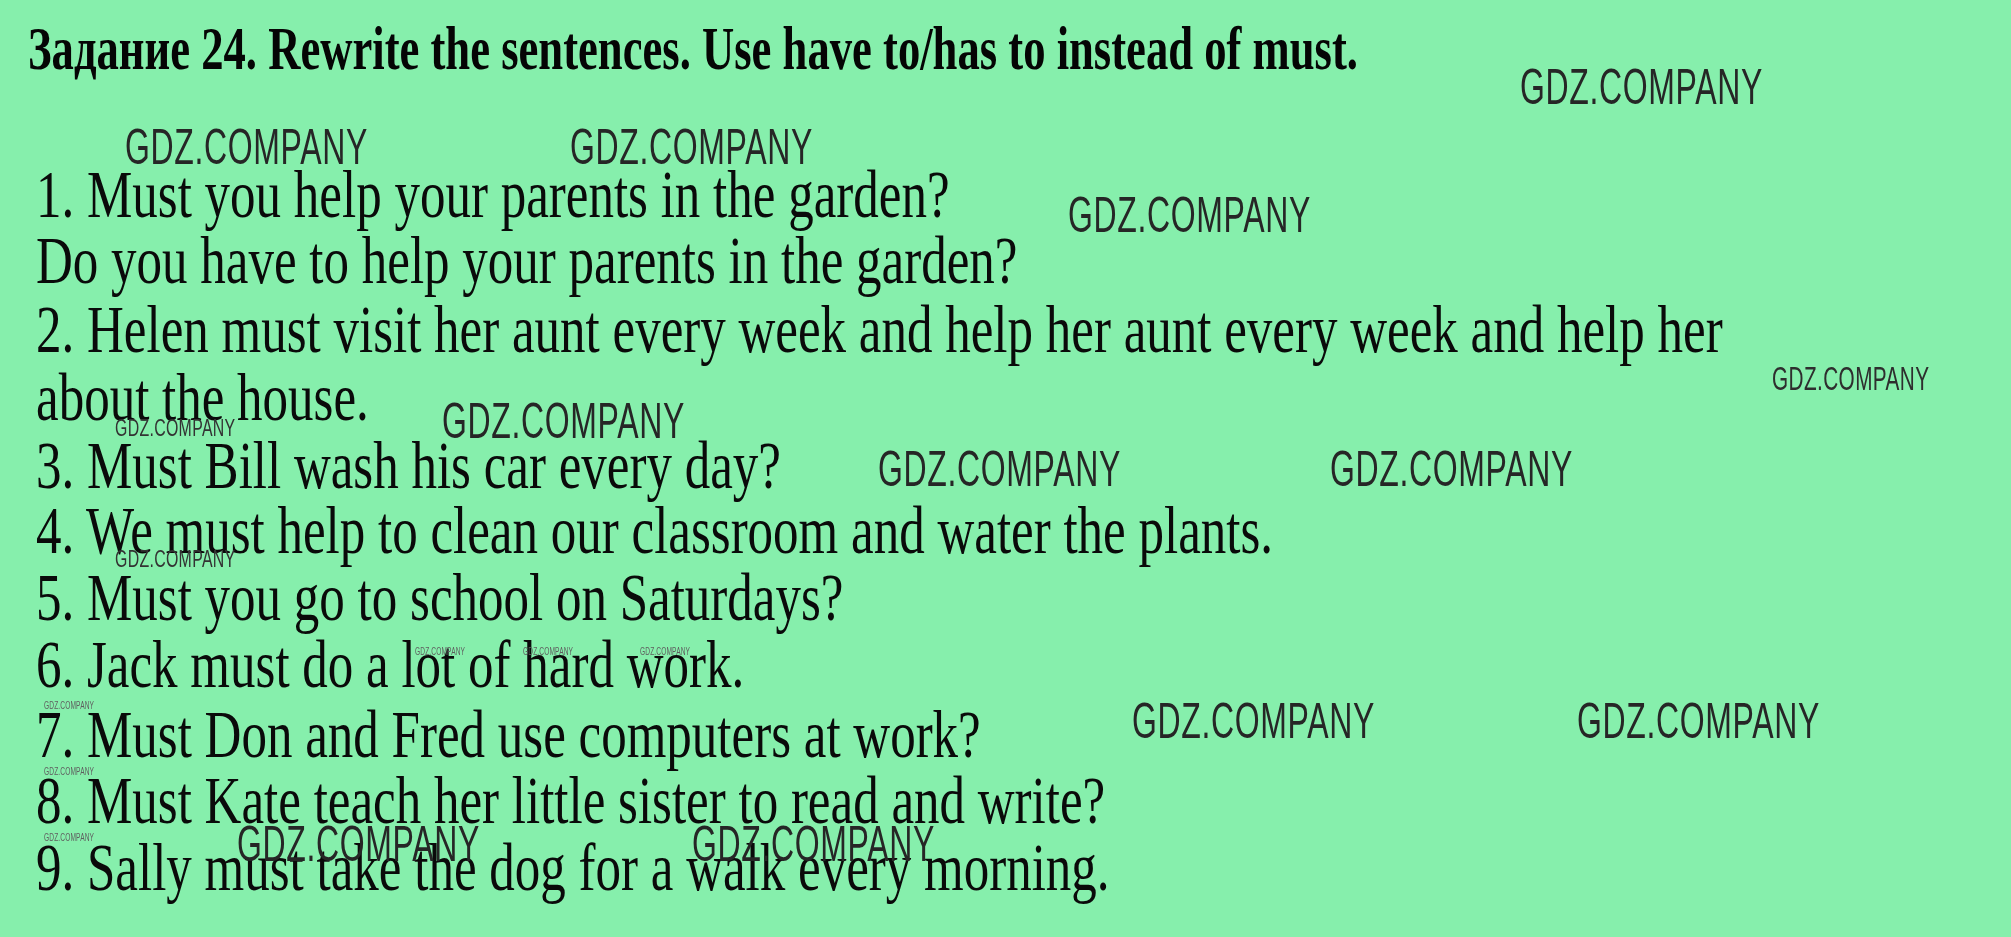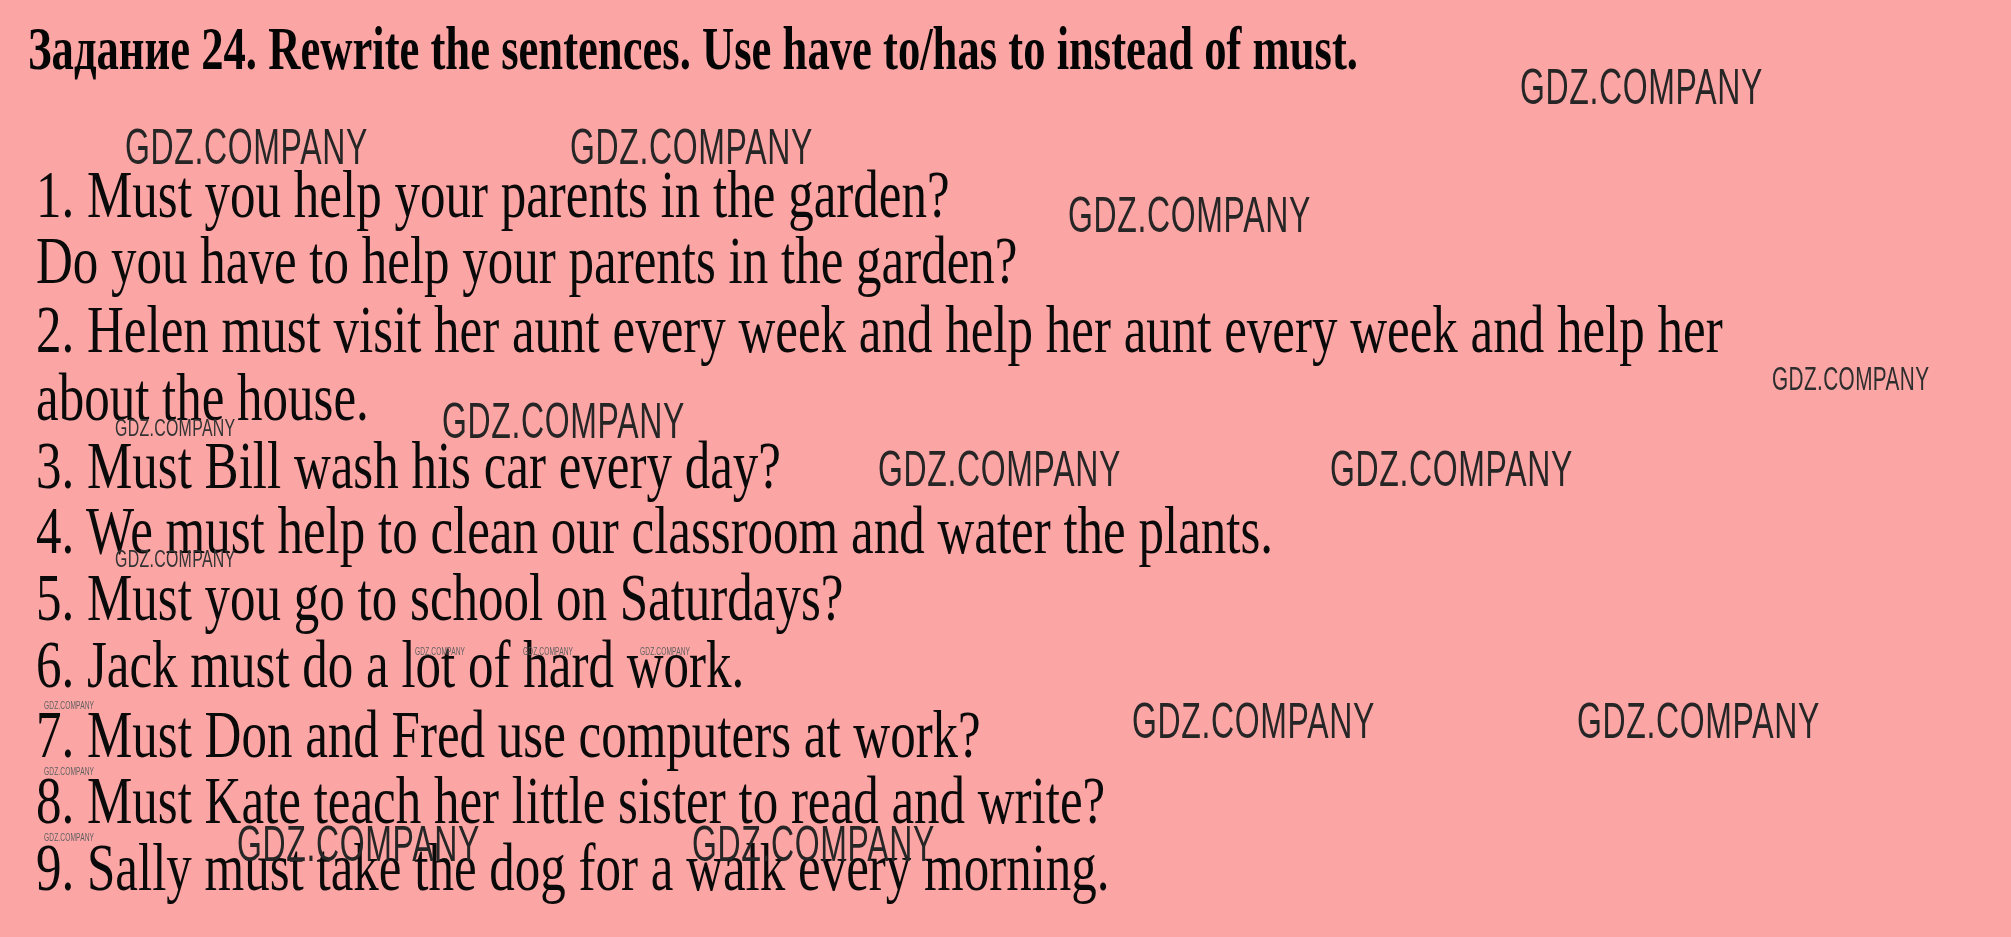--- a/index.html
+++ b/index.html
@@ -4,21 +4,21 @@
 <style>
   html, body {
     margin: 0;
     padding: 0;
     background: #ffffff;
   }
   .page {
     position: relative;
     width: 2011px;
     height: 937px;
-    background: #fca5a5;
+    background: #86efac;
     overflow: hidden;
     font-family: "Liberation Serif", serif;
   }
   .title {
     position: absolute;
     left: 28px;
     top: 17px;
     margin: 0;
     font-family: "Liberation Serif", serif;
     font-weight: bold;

